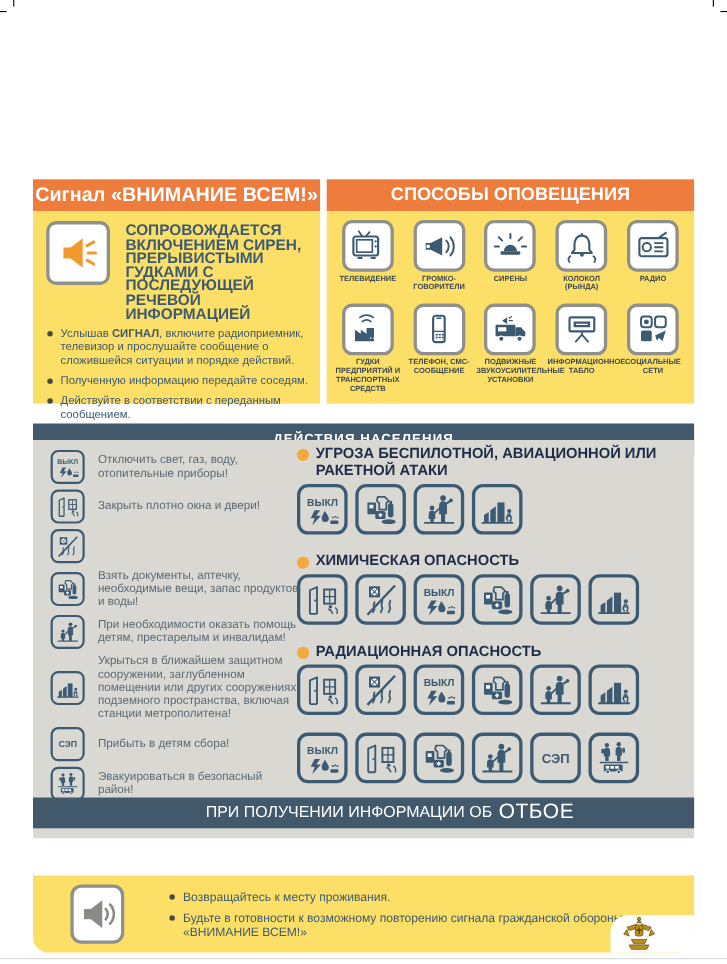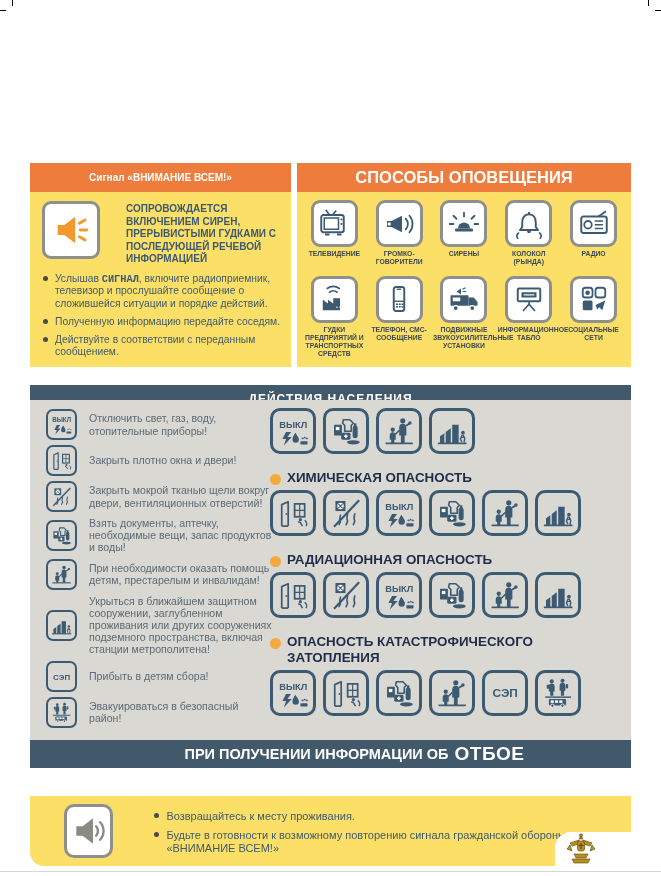--- a/index.html
+++ b/index.html
@@ -15,25 +15,25 @@
   
   .header{position:absolute;left:5px;top:5px;width:651px;height:150px;background:var(--slate);text-align:center;}
   .header .title{margin-top:16px;font-size:38px;font-weight:bold;color:var(--pale);letter-spacing:.5px;}
   .header .subtitle{margin-top:22px;font-size:17.5px;font-weight:bold;color:var(--pale);line-height:22px;}
 
   
   .panel{position:absolute;top:163px;}
   .panel-head{height:29px;background:var(--orange);color:#fff;font-weight:bold;display:flex;align-items:center;justify-content:center;}
   .panel-body{background:var(--yellow);}
   #signal-panel{left:30px;width:261px;}
-  #signal-panel .panel-head{font-size:10px;}
+  #signal-panel .panel-head{font-size:18px;}
   #signal-panel .panel-body{height:175px;padding:9px 10px 0 12px;}
   .sig-top{display:flex;align-items:flex-start;}
   .speaker-box{width:58px;height:58px;background:#fff;border:3px solid var(--bgray);border-radius:9px;flex:0 0 auto;display:flex;align-items:center;justify-content:center;}
-  .sig-desc{margin-left:26px;font-size:10px;font-weight:bold;color:var(--icon);line-height:12.6px;padding-top:2px;}
+  .sig-desc{margin-left:14px;font-size:14px;font-weight:bold;color:var(--icon);line-height:12.6px;padding-top:2px;}
   .blist{list-style:none;margin-top:7px;}
   .blist li{position:relative;padding-left:13px;font-size:10.3px;color:#3e5a70;line-height:12.3px;margin-bottom:6px;}
   .blist li::before{content:"";position:absolute;left:1px;top:3px;width:5px;height:5px;border-radius:50%;background:#4a4a46;}
 
   #alerts-panel{left:297px;width:334px;}
   #alerts-panel .panel-head{font-size:16.5px;text-align:right;}
   #alerts-panel .panel-body{height:175px;display:grid;grid-template-columns:repeat(5,1fr);padding:8px 5px 2px 5px;row-gap:2px;}
   .alert-cell{display:flex;flex-direction:column;align-items:center;}
   .alert-ibox{width:47px;height:47px;background:#fff;border:3px solid var(--bgray);border-radius:9px;color:var(--icon);display:flex;align-items:center;justify-content:center;}
   .alert-label{margin-top:3px;font-size:6.8px;font-weight:bold;color:#3c4854;text-align:center;line-height:8px;max-width:62px;}
@@ -47,33 +47,33 @@
   .action-ibox{width:31px;height:31px;border:2.5px solid var(--icon);border-radius:7px;color:var(--icon);flex:0 0 auto;display:flex;align-items:center;justify-content:center;}
   .action-text{margin-left:12px;font-size:10.6px;color:var(--graytext);line-height:12.2px;}
   .threats{position:absolute;left:240px;top:4px;width:356px;}
   .threat{margin-bottom:16px;}
   .threat-title{display:flex;align-items:flex-start;font-size:13.4px;font-weight:bold;color:var(--navy);line-height:16px;text-transform:uppercase;}
   .threat-dot{width:11px;height:11px;border-radius:50%;background:var(--amber);flex:0 0 auto;margin:4px 6px 0 0;}
   .threat-icons{display:flex;gap:7px;margin-top:4px;}
   .threat-ibox{width:46px;height:46px;border:3px solid var(--icon);border-radius:10px;color:var(--icon);display:flex;align-items:center;justify-content:center;}
 
   
-  #footer-bar{top:740px;font-size:14.5px;font-weight:bold;padding-left:48px;}
+  #footer-bar{top:725px;font-size:14.5px;font-weight:normal;padding-left:48px;}
   #footer-bar .emph{font-size:19px;margin-left:6px;letter-spacing:.5px;}
   .footer-body{position:absolute;left:30px;top:796px;width:601px;height:70px;background:var(--yellow);border-radius:0 0 14px 14px;}
   .footer-inner{display:flex;align-items:flex-start;padding:8px 0 0 34px;}
   .footer-speaker{width:54px;height:54px;background:#fff;border:3px solid var(--bgray);border-radius:10px;display:flex;align-items:center;justify-content:center;color:#8a8a86;}
   .footer-bullets{margin:6px 0 0 40px;}
   .footer-bullets li{font-size:11px;line-height:13.5px;margin-bottom:5px;}
   .notch{position:absolute;right:0;bottom:0;width:76px;height:34px;background:#fff;border-top-left-radius:16px;}
   .emblem{position:absolute;right:33px;bottom:0px;width:34px;height:34px;}
   .bottom-line{position:absolute;left:0;top:871px;width:661px;height:1px;background:#d7d7d7;}
 
   svg{display:block;}
-  b{font-weight:bold;font-family:Liberation Mono, monospace;}
+  b{font-weight:bold;}
 </style>
 </head>
 <body>
 
 <div class="page">
   <div class="crop" style="left:12px;top:0;width:1px;height:6px"></div>
   <div class="crop" style="left:0;top:10px;width:6px;height:1px"></div>
   <div class="crop" style="left:648px;top:0;width:1px;height:6px"></div>
   <div class="crop" style="right:0;top:10px;width:6px;height:1px"></div>
 
@@ -259,21 +259,20 @@
         <div class="action-row">
           <div class="action-ibox">
             <svg width="86%" height="86%" viewBox="0 0 48 48">
               <rect x="9" y="7" width="14" height="14" fill="currentColor"></rect>
               <circle cx="16" cy="14" r="4.5" fill="#fff"></circle>
               <path d="M16 14l3-3M16 14l-3 3M16 14l3 3M16 14l-3-3" stroke="currentColor" stroke-width="1.4"></path>
               <path d="M16 27q-2 5 0 9 l-2 4M26 25q-2 6 0 10 l-2 5M36 25q-2 6 0 10 l-2 5" fill="none" stroke="currentColor" stroke-width="2.2" stroke-linecap="round"></path>
               <path d="M42 6L7 43" fill="none" stroke="currentColor" stroke-width="3"></path>
             </svg>
           </div>
-          <div class="action-text">Закрыть мокрой тканью щели вокруг двери, вентиляционных отверстий!</div>
         </div>
         <div class="action-row">
           <div class="action-ibox">
             <svg width="86%" height="86%" viewBox="0 0 48 48">
               <path d="M20 8h9l5 5-3 3v8h-9v-8l-3-3z" fill="none" stroke="currentColor" stroke-width="2.2" stroke-linejoin="round"></path>
               <rect x="7" y="15" width="11" height="15" rx="1" fill="currentColor"></rect>
               <rect x="9.5" y="18" width="5" height="4.5" fill="#fff"></rect>
               <rect x="17" y="26" width="13" height="10" rx="2" fill="currentColor"></rect>
               <path d="M23.5 28.5v5M21 31h5" stroke="#fff" stroke-width="2"></path>
               <rect x="33" y="16" width="7" height="18" rx="3.4" fill="currentColor"></rect>
@@ -302,21 +301,21 @@
           <div class="action-ibox">
             <svg width="86%" height="86%" viewBox="0 0 48 48">
               <path d="M4 41h40" stroke="currentColor" stroke-width="2.4"></path>
               <path d="M7 41V31l6-4v14z" fill="currentColor"></path>
               <path d="M15 41V25l7-5v21z" fill="currentColor"></path>
               <rect x="24" y="15" width="9" height="26" fill="currentColor"></rect>
               <circle cx="39" cy="26" r="2.6" fill="currentColor"></circle>
               <path d="M38 29l-2.5 6 2 4M39 29l2.5 5 -1 6M36.5 33l5-1" fill="none" stroke="currentColor" stroke-width="2"></path>
             </svg>
           </div>
-          <div class="action-text">Укрыться в ближайшем защитном сооружении, заглубленном проживания или других сооружениях подземного пространства, включая станции метрополитена!</div>
+          <div class="action-text">Укрыться в ближайшем защитном сооружении, заглубленном помещении или других сооружениях подземного пространства, включая станции метрополитена!</div>
         </div>
         <div class="action-row">
           <div class="action-ibox">
             <svg width="86%" height="86%" viewBox="0 0 48 48">
               <text x="24" y="30" text-anchor="middle" font-size="16.5" font-weight="bold" fill="currentColor" font-family="Liberation Sans, DejaVu Sans, sans-serif">СЭП</text>
             </svg>
           </div>
           <div class="action-text">Прибыть в детям сбора!</div>
         </div>
         <div class="action-row">
@@ -335,20 +334,24 @@
               <rect x="25.5" y="34" width="4.4" height="3.4" fill="#fff"></rect>
               <circle cx="16" cy="41.5" r="2.4" fill="currentColor" stroke="#fff" stroke-width="1.2"></circle>
               <circle cx="30" cy="41.5" r="2.4" fill="currentColor" stroke="#fff" stroke-width="1.2"></circle>
             </svg>
           </div>
           <div class="action-text">Эвакуироваться в безопасный район!</div>
         </div>
       </div>
     <div class="threats" id="threats">
         <div class="threat">
+          <div class="threat-title">
+            <span class="threat-dot"></span>
+            <span>УГРОЗА БЕСПИЛОТНОЙ, АВИАЦИОННОЙ ИЛИ РАКЕТНОЙ АТАКИ</span>
+          </div>
           <div class="threat-icons">
             <div class="threat-ibox">
               <svg width="86%" height="86%" viewBox="0 0 48 48">
                 <text x="24" y="19" text-anchor="middle" font-size="13" font-weight="bold" fill="currentColor" font-family="Liberation Sans, DejaVu Sans, sans-serif">ВЫКЛ</text>
                 <path d="M14 25h7l-5 7h6l-11 12 3-9h-5z" fill="currentColor"></path>
                 <path d="M27 26c-3 5-4 7-4 9.5a4.5 4.5 0 0 0 9 0c0-2.5-2-4.5-5-9.5z" fill="currentColor"></path>
                 <rect x="34" y="38" width="10" height="4.5" rx="1" fill="currentColor"></rect>
                 <path d="M36 35q1-3 2 0M39 34q1-3 2 0M42 35q1-3 2 0" fill="none" stroke="currentColor" stroke-width="1.4"></path>
               </svg>
             </div>
@@ -526,24 +529,20 @@
                 <path d="M7 41V31l6-4v14z" fill="currentColor"></path>
                 <path d="M15 41V25l7-5v21z" fill="currentColor"></path>
                 <rect x="24" y="15" width="9" height="26" fill="currentColor"></rect>
                 <circle cx="39" cy="26" r="2.6" fill="currentColor"></circle>
                 <path d="M38 29l-2.5 6 2 4M39 29l2.5 5 -1 6M36.5 33l5-1" fill="none" stroke="currentColor" stroke-width="2"></path>
               </svg>
             </div>
           </div>
         </div>
         <div class="threat">
-          <div class="threat-title">
-            <span class="threat-dot"></span>
-            <span>ОПАСНОСТЬ КАТАСТРОФИЧЕСКОГО ЗАТОПЛЕНИЯ</span>
-          </div>
           <div class="threat-icons">
             <div class="threat-ibox">
               <svg width="86%" height="86%" viewBox="0 0 48 48">
                 <text x="24" y="19" text-anchor="middle" font-size="13" font-weight="bold" fill="currentColor" font-family="Liberation Sans, DejaVu Sans, sans-serif">ВЫКЛ</text>
                 <path d="M14 25h7l-5 7h6l-11 12 3-9h-5z" fill="currentColor"></path>
                 <path d="M27 26c-3 5-4 7-4 9.5a4.5 4.5 0 0 0 9 0c0-2.5-2-4.5-5-9.5z" fill="currentColor"></path>
                 <rect x="34" y="38" width="10" height="4.5" rx="1" fill="currentColor"></rect>
                 <path d="M36 35q1-3 2 0M39 34q1-3 2 0M42 35q1-3 2 0" fill="none" stroke="currentColor" stroke-width="1.4"></path>
               </svg>
             </div>

